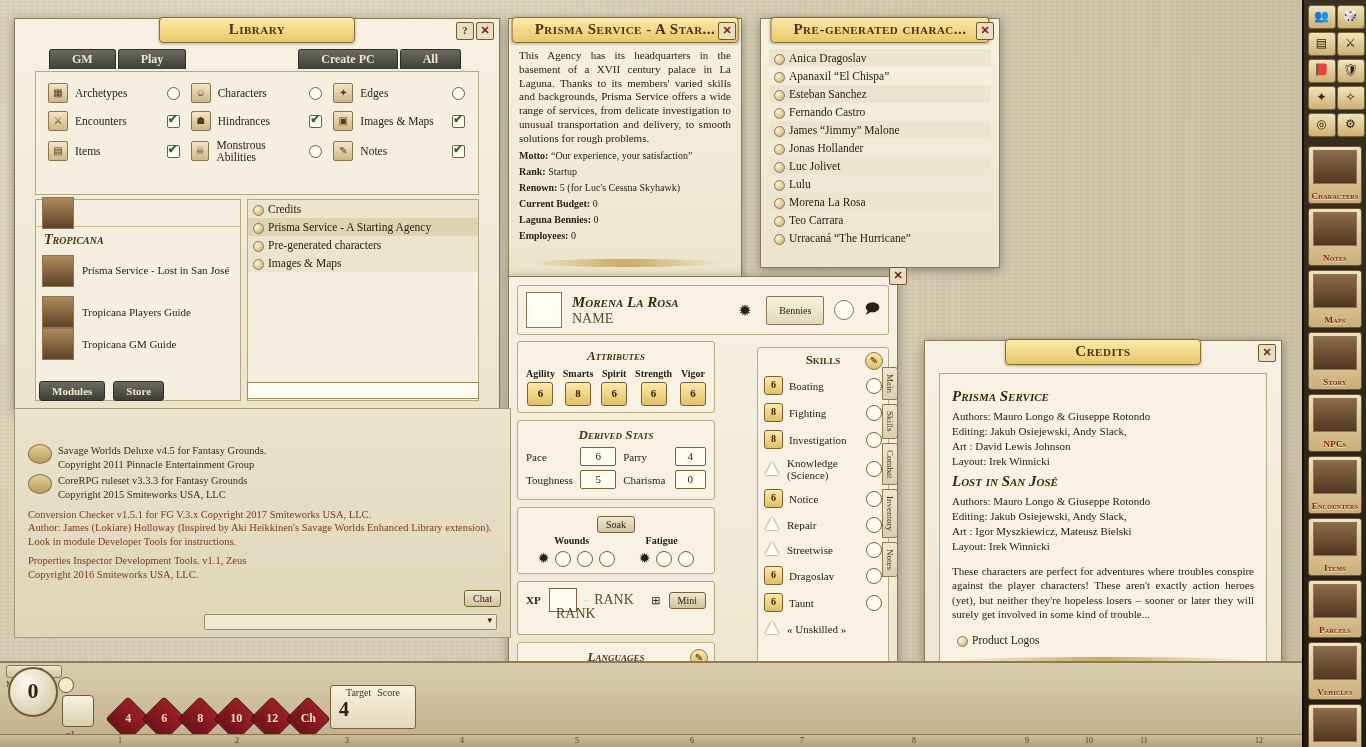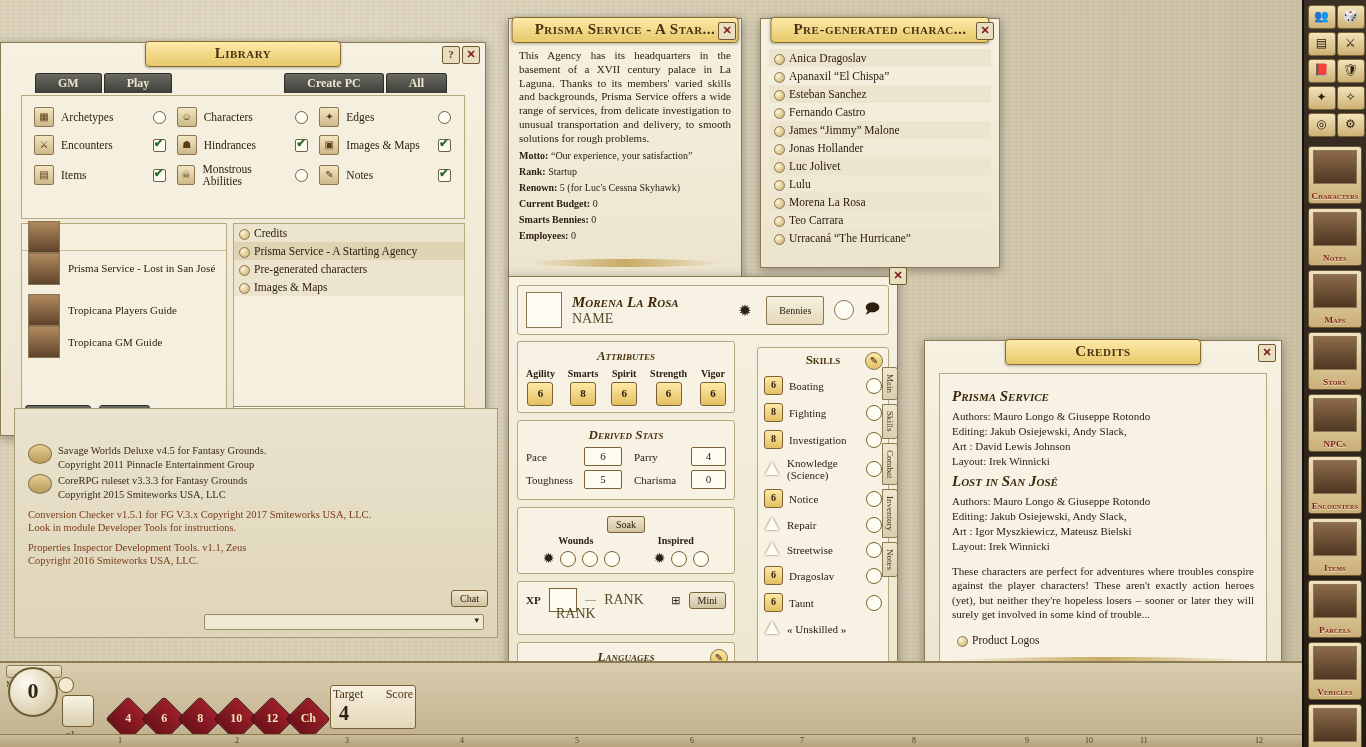--- a/index.html
+++ b/index.html
@@ -57,21 +57,21 @@
     position:absolute;top:3px;width:16px;height:16px;
     border:1px solid #6d5a2e;background:#e9dfc0;border-radius:2px;
     font-size:11px;line-height:14px;text-align:center;color:#5b3a16;font-weight:bold;
     cursor:pointer;
   }
   .close{right:5px;color:#7d1b12;}
   .help{right:25px;}
   .winbody{position:absolute;left:8px;right:8px;top:28px;bottom:8px;overflow:hidden;}
 
   
-  #library{left:0;top:18px;width:484px;height:392px;margin-top:24px;}
+  #library{left:14px;top:18px;width:484px;height:392px;}
   .tab{
     padding:2px 22px;font-size:12px;font-weight:bold;
     background:linear-gradient(#6a6a63,#3f3f3a);color:#ece5cf;
     border:1px solid #2e2e29;border-bottom:none;border-radius:3px 3px 0 0;
     cursor:pointer;
   }
   .panel{
     position:absolute;background:#f4efdf;border:1px solid #b6a87e;
   }
   .chk{
@@ -185,21 +185,21 @@
     background:radial-gradient(circle at 35% 30%,#fdfaf0,#cdbf97);border:2px solid #6f5c33;
     text-align:center;line-height:44px;font-size:22px;font-weight:bold;color:#2f2412;
   }
   .ruler{position:absolute;left:0;right:0;bottom:0;height:12px;background:linear-gradient(#cbbc99,#b3a27c);
     border-top:1px solid #8a7b55;}
   .ruler i{position:absolute;top:1px;font-size:8px;font-style:normal;color:#4a3c22;}
   .targetbox{
     position:absolute;left:330px;bottom:18px;width:84px;height:42px;border:1px solid #7a6234;
     background:linear-gradient(#f7f1df,#e3d8b8);border-radius:3px;
   }
-  .tb-h{display:flex;justify-content:space-between;font-size:12px;padding:1px 2px;color:#4a3310;}
+  .tb-h{display:flex;justify-content:space-between;font-size:10px;padding:1px 15px;color:#4a3310;}
   .tb-v{font-size:20px;font-weight:bold;text-align:left;padding-left:8px;line-height:20px;}
   .mini{
     font-size:10px;background:linear-gradient(#efe7d0,#cfc3a0);border:1px solid #7a6234;border-radius:3px;
     padding:2px 8px;cursor:pointer;
   }
   .tiny{font-size:14px;color:#5a4a2c;}
   .imgbox{width:30px;height:30px;border:1px solid #8a7652;background:linear-gradient(#b08a5e,#5e432a);}
 </style>
 </head>
 <body>
@@ -291,20 +291,21 @@
         <div style="display:flex;align-items:center;">
             <span class="chk on"></span>
           </div>
       </div>
     </div>
 
     <div class="panel" style="left:12px;top:152px;width:204px;height:200px;">
       <div style="height:26px;border-bottom:1px solid #c8b98e;display:flex;align-items:center;padding-left:6px;">
         <span class="imgbox"></span>
       </div>
+      <div style="font-variant:small-caps;font-style:italic;font-weight:bold;font-size:14px;padding:5px 8px;color:#4a3310;">Tropicana</div>
       <div style="padding:2px 6px;">
         <div style="display:flex;gap:8px;align-items:center;margin-bottom:9px;">
           <span class="imgbox"></span>
           <span style="font-size:11px;line-height:1.2;">Prisma Service - Lost in San José</span>
         </div>
         <div style="display:flex;gap:8px;align-items:center;">
           <span class="imgbox"></span>
           <span style="font-size:11px;">Tropicana Players Guide</span>
         </div>
         <div style="display:flex;gap:8px;align-items:center;margin-bottom:9px;">
@@ -359,21 +360,21 @@
     </div>
     <div class="kv">
       <b>Renown:</b>
       <span>5 (for Luc's Cessna Skyhawk)</span>
     </div>
     <div class="kv">
       <b>Current Budget:</b>
       <span>0</span>
     </div>
     <div class="kv">
-      <b>Smarts Bennies:</b>
+      <b>Laguna Bennies:</b>
       <span>0</span>
     </div>
     <div class="kv">
       <b>Employees:</b>
       <span>0</span>
     </div>
   </div>
   <div style="position:absolute;left:20px;right:20px;bottom:10px;height:8px;
               background:linear-gradient(90deg,transparent,#c9ab63,transparent);border-radius:50%;"></div>
 </div>
@@ -408,21 +409,21 @@
     <div style="flex:1;">
       <div style="font-variant:small-caps;font-style:italic;font-weight:bold;font-size:15px;color:#3d2a0d;">Morena La Rosa</div>
       <div class="tiny">NAME</div>
     </div>
     <div style="width:18px;height:18px;">✹</div>
     <div style="border:1px solid #8a7652;background:linear-gradient(#f7f1df,#e3d8b8);font-size:10px;padding:8px 12px;border-radius:2px;">Bennies</div>
     <div style="width:18px;height:18px;border:1px solid #8a7652;border-radius:50%;background:#fffdf2;"></div>
     <div style="font-size:14px;">🗩</div>
   </div>
 
-  <div style="position:absolute;left:8px;top:64px;width:218px;bottom:8px;">
+  <div style="position:absolute;left:8px;top:64px;width:198px;bottom:8px;">
     <div class="cs-sec">
       <div class="cs-h">Attributes</div>
       <div class="attr">
         <div class="a">
           <div>Agility</div>
           <div class="die gold">6</div>
         </div>
         <div class="a">
           <div>Smarts</div>
           <div class="die gold">8</div>
@@ -467,21 +468,21 @@
         </div>
       </div>
     </div>
 
     <div class="cs-sec">
       <div style="text-align:center;margin-bottom:3px;">
         <span class="mini">Soak</span>
       </div>
       <div style="display:flex;justify-content:space-around;font-size:10px;font-weight:bold;">
         <span>Wounds</span>
-        <span>Inspired</span>
+        <span>Fatigue</span>
       </div>
       <div style="display:flex;justify-content:space-around;align-items:center;margin-top:4px;">
         <div style="display:flex;gap:6px;align-items:center;">
           <span style="font-size:14px;">✹</span>
           <span class="circ"></span>
           <span class="circ"></span>
           <span class="circ"></span>
         </div>
         <div style="display:flex;gap:6px;align-items:center;">
           <span style="font-size:14px;">✹</span>
@@ -598,39 +599,40 @@
     <div style="font-size:11px;text-align:justify;margin-top:12px;line-height:1.3;">These characters are perfect for adventures where troubles conspire against the player characters! These aren't exactly action heroes (yet), but neither they're hopeless losers – sooner or later they will surely get involved in some kind of trouble...</div>
 
     <div class="listrow" style="background:none;margin-top:10px;">
       <span class="bullet"></span>
       <span>Product Logos</span>
     </div>
     <div style="margin-top:8px;height:8px;background:linear-gradient(90deg,transparent,#c9ab63,transparent);border-radius:50%;"></div>
   </div>
 </div>
 
-<div id="chatpanel" style="position:absolute;">
+<div id="chatpanel" style="position:absolute;padding-left:13px;">
   <div style="position:absolute;inset:0;background:linear-gradient(#eae3cd,#ded5b9);border:1px solid #a89a72;"></div>
   <div style="position:absolute;left:14px;right:14px;top:36px;bottom:50px;overflow:hidden;">
     <div style="display:flex;gap:6px;align-items:flex-start;">
       <span style="width:22px;height:18px;border-radius:50%;background:linear-gradient(#e5cf93,#b89a5a);border:1px solid #8a7652;"></span>
       <div>
         <div class="chat-line dark">Savage Worlds Deluxe v4.5 for Fantasy Grounds.</div>
         <div class="chat-line dark">Copyright 2011 Pinnacle Entertainment Group</div>
       </div>
     </div>
     <div style="display:flex;gap:6px;align-items:flex-start;margin-top:3px;">
       <span style="width:22px;height:18px;border-radius:50%;background:linear-gradient(#e5cf93,#b89a5a);border:1px solid #8a7652;"></span>
       <div>
         <div class="chat-line dark">CoreRPG ruleset v3.3.3 for Fantasy Grounds</div>
         <div class="chat-line dark">Copyright 2015 Smiteworks USA, LLC</div>
       </div>
     </div>
     <div style="margin-top:6px;">
       <div class="chat-line">Conversion Checker v1.5.1 for FG V.3.x Copyright 2017 Smiteworks USA, LLC.</div>
+      <div class="chat-line">Author: James (Lokiare) Holloway (Inspired by Aki Heikkinen's Savage Worlds Enhanced Library extension).</div>
       <div class="chat-line">Look in module Developer Tools for instructions.</div>
       <div class="chat-line" style="margin-top:6px;">Properties Inspector Development Tools. v1.1, Zeus</div>
       <div class="chat-line">Copyright 2016 Smiteworks USA, LLC.</div>
     </div>
   </div>
   <div style="position:absolute;right:10px;bottom:32px;">
     <span class="mini">Chat</span>
   </div>
   <div style="position:absolute;left:190px;right:14px;bottom:8px;height:14px;border:1px solid #9b8c62;background:#efe8d2;border-radius:2px;">
     <span style="position:absolute;right:4px;top:0;font-size:9px;">▾</span>

